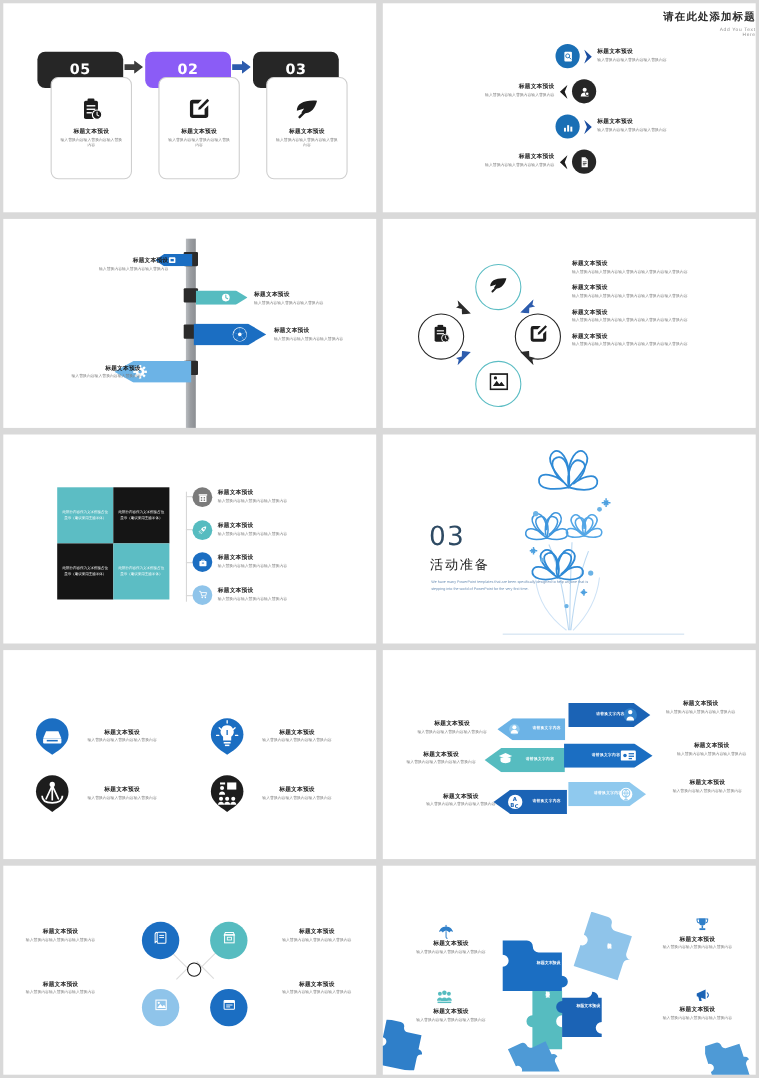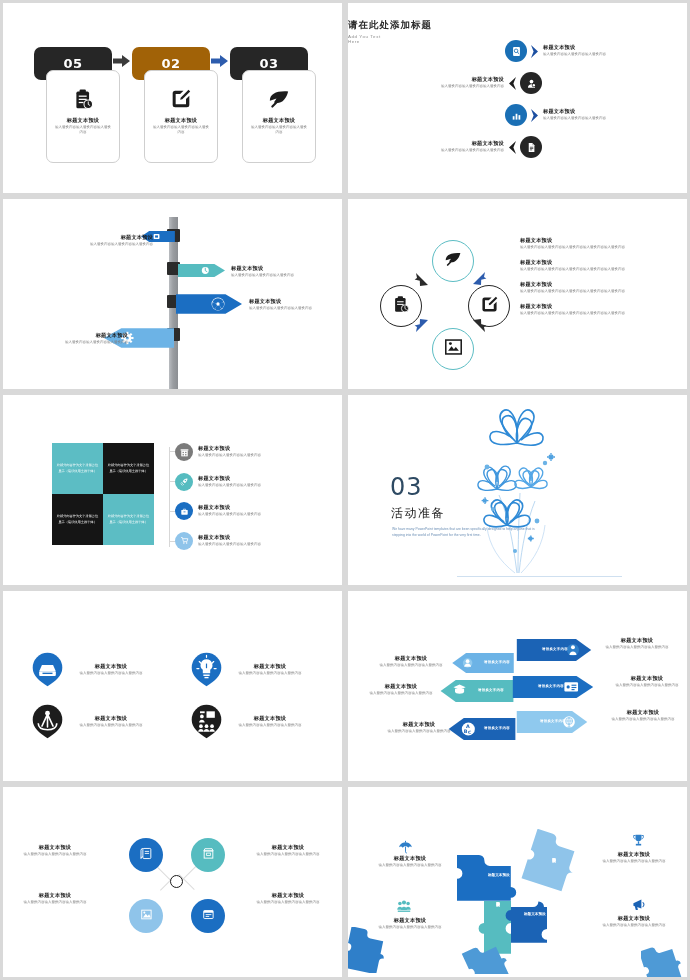--- a/index.html
+++ b/index.html
@@ -30,36 +30,36 @@
   .p4{font-size:3.8px;}
 
   
   .s1 .tab{
     position:absolute; width:78px; height:33px; border-radius:7px;
     display:flex; align-items:center; justify-content:center;
     font-size:13px; font-weight:bold; color:#fff; letter-spacing:.5px;
     font-family:"DejaVu Sans",sans-serif;
   }
   .s1 .t1{left:31px;  top:44px; background:#262626;}
-  .s1 .t2{left:129px; top:44px; background:#a16207;}
+  .s1 .t2{left:129px; top:44px; background:#8b5cf6;}
   .s1 .t3{left:227px; top:44px; background:#262626;}
   .s1 .card{
     position:absolute; width:74px; height:93px; top:67px;
     border:1px solid #cfcfcf; border-radius:7px; background:#fff;
     display:flex; flex-direction:column; align-items:center;
     padding:16px 7px 0 7px; text-align:center;
   }
   .s1 .c1{left:43px;} .s1 .c2{left:141px;} .s1 .c3{left:239px;}
   .s1 .cico{height:24px;display:flex;align-items:center;justify-content:center;}
   .s1 .ctitle{margin-top:6px;}
   .s1 .arw{position:absolute;top:52px;}
   .s1 .a1{left:110px;} .s1 .a2{left:208px;}
 
   
-  .s2 .ttl{position:absolute;top:16px;left:0;width:100%;text-align:left;}
+  .s2 .ttl{position:absolute;top:6px;left:0;width:100%;text-align:right;}
   .s2 .ttl .cn{font-size:9.5px;color:#2b2b2b;font-weight:bold;letter-spacing:1px;}
   .s2 .ttl .en{font-size:4.4px;color:#8d8d8d;margin-top:2px;letter-spacing:.6px;}
   .s2 .ttl .en2{font-size:4.4px;color:#8d8d8d;letter-spacing:.6px;}
   .s2 .row{position:absolute;display:flex;align-items:center;gap:4px;}
   .s2 .circ{width:22px;height:22px;border-radius:50%;display:flex;align-items:center;justify-content:center;flex:0 0 auto;}
   .s2 .blue{background:#1a6fb5;} .s2 .dark{background:#262626;}
   .s2 .txt{width:94px;}
   .s2 .txt.r{text-align:left;} .s2 .txt.l{text-align:right;}
   .s2 .r1{left:157px;top:37px;}
   .s2 .r2{left:62px; top:69px;}

